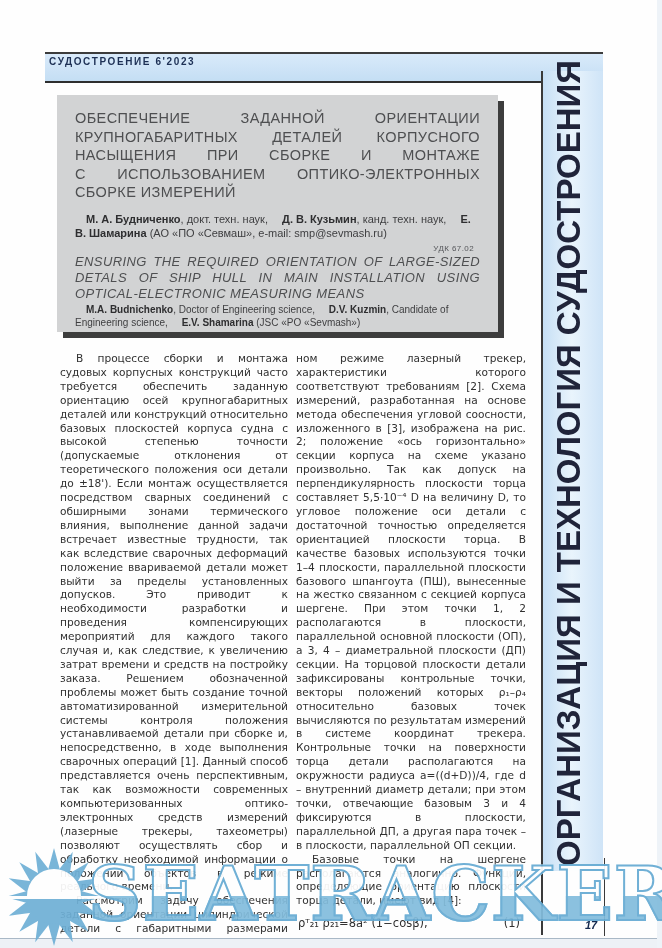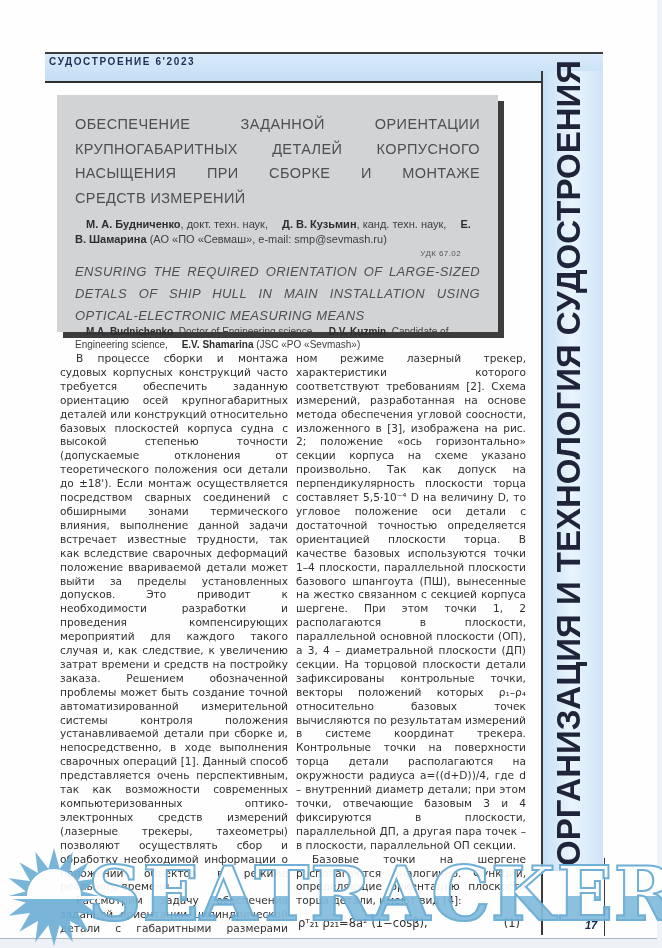--- a/index.html
+++ b/index.html
@@ -17,25 +17,25 @@
   .side-text{position:absolute;left:550px;top:866px;transform-origin:0 0;
     transform:rotate(-90deg);white-space:nowrap;font-weight:bold;font-size:33px;
     letter-spacing:0px;color:#20243a;font-stretch:condensed;}
   .vline{position:absolute;background:#3a3a3a;}
   .vline-a{left:541px;top:71px;width:2px;height:864px;}
   .vline-b{left:604px;top:858px;width:1px;height:78px;}
   
   .title-box{position:absolute;left:57px;top:95px;width:441px;height:237px;
     background:#d2d3d4;box-shadow:6px 6px 0 rgba(45,45,45,0.92);box-sizing:border-box;
     padding:14px 18px 10px 18px;}
-  .t-line{font-size:14.5px;line-height:18.6px;color:#4e4f51;letter-spacing:0.4px;margin-top:6px;}
+  .t-line{font-size:14.5px;line-height:18.6px;color:#4e4f51;letter-spacing:0.4px;}
   .jl{text-align:justify;text-align-last:justify;}
   .authors-ru{margin:10px 0 0 0;font-size:11px;line-height:14.5px;color:#3e3e40;}
   .authors-ru b,.authors-en b{color:#2e2e30;padding-left:11px;}
-  .udk{margin:3px 19px 1px 0;text-align:right;font-size:8px;color:#55565a;letter-spacing:0.4px;}
+  .udk{margin:3px 6px 1px 0;text-align:right;font-size:8px;color:#55565a;letter-spacing:0.4px;}
   .t-en .t-line{font-size:13px;line-height:16px;font-style:italic;}
   .authors-en{margin:2px 0 0 0;font-size:10px;line-height:12.8px;color:#3e3e40;}
   
   .col{position:absolute;top:352px;font-family:"DejaVu Sans","Liberation Sans",sans-serif;
     font-size:10.6px;line-height:13.9px;color:#303030;text-align:justify;}
   .col-left{left:60px;width:228px;}
   .col-right{left:296px;width:230px;}
   .col p{margin:0;}
   .col p.indent{text-indent:16px;}
   .eq{display:flex;justify-content:space-between;align-items:baseline;
@@ -69,21 +69,22 @@
   <div class="side-band"></div>
   <div class="side-text">ОРГАНИЗАЦИЯ И ТЕХНОЛОГИЯ СУДОСТРОЕНИЯ</div>
   <div class="vline vline-a"></div>
   <div class="vline vline-b"></div>
 
   <div class="title-box">
     <div>
       <div class="t-line jl">ОБЕСПЕЧЕНИЕ ЗАДАННОЙ ОРИЕНТАЦИИ</div>
       <div class="t-line jl">КРУПНОГАБАРИТНЫХ ДЕТАЛЕЙ КОРПУСНОГО</div>
       <div class="t-line jl">НАСЫЩЕНИЯ ПРИ СБОРКЕ И МОНТАЖЕ</div>
-      <div class="t-line">СРЕДСТВ ИЗМЕРЕНИЙ</div>
+      <div class="t-line jl">С ИСПОЛЬЗОВАНИЕМ ОПТИКО-ЭЛЕКТРОННЫХ</div>
+      <div class="t-line">СБОРКЕ ИЗМЕРЕНИЙ</div>
     </div>
     <p class="authors-ru"><b>М. А. Будниченко</b><span>, докт. техн. наук, </span><b>Д. В. Кузьмин</b><span>, канд. техн. наук, </span><b>Е. В. Шамарина</b><span> (АО «ПО «Севмаш», e-mail: smp@sevmash.ru)</span></p>
     <div class="udk">УДК 67.02</div>
     <div class="t-en">
       <div class="t-line jl">ENSURING THE REQUIRED ORIENTATION OF LARGE-SIZED</div>
       <div class="t-line jl">DETALS OF SHIP HULL IN MAIN INSTALLATION USING</div>
       <div class="t-line">OPTICAL-ELECTRONIC MEASURING MEANS</div>
     </div>
     <p class="authors-en"><b>M.A. Budnichenko</b><span>, Doctor of Engineering science, </span><b>D.V. Kuzmin</b><span>, Candidate of Engineering science, </span><b>E.V. Shamarina</b><span> (JSC «PO «Sevmash»)</span></p>
   </div>

